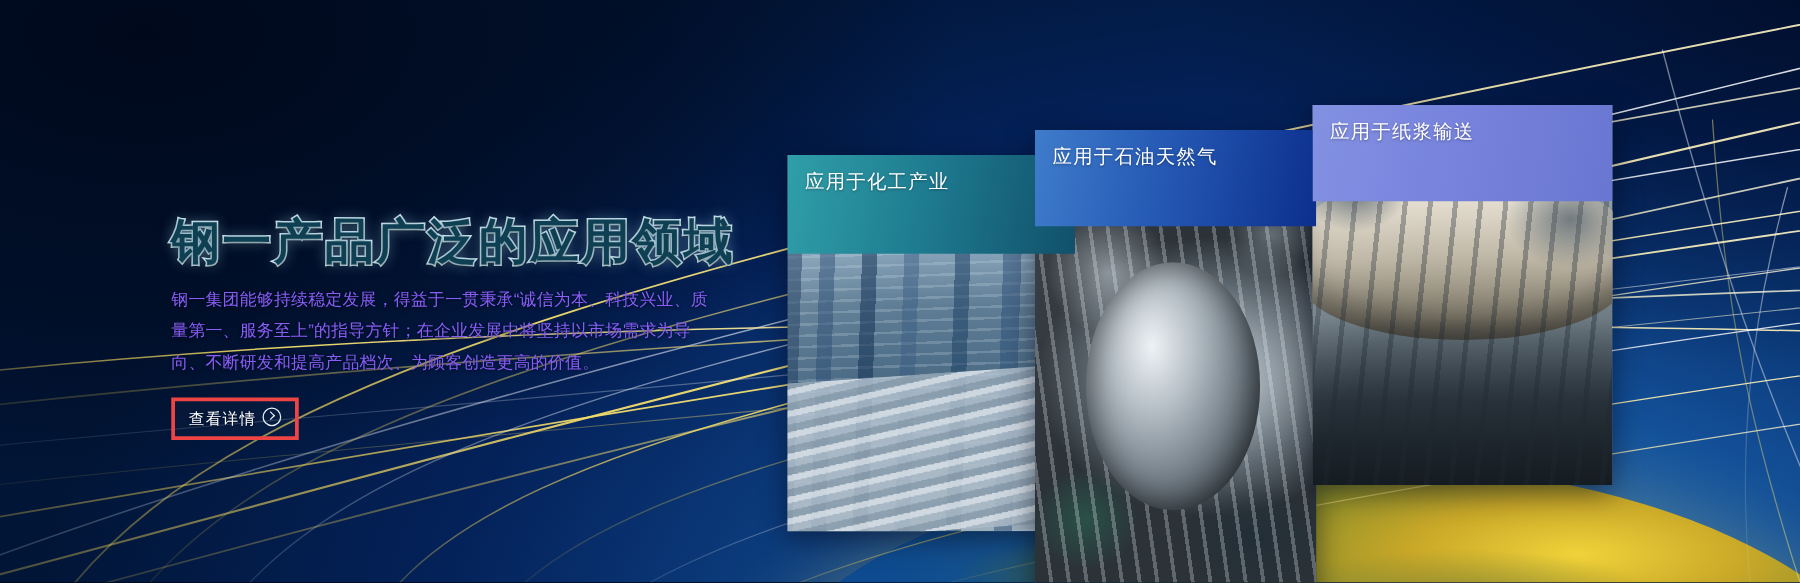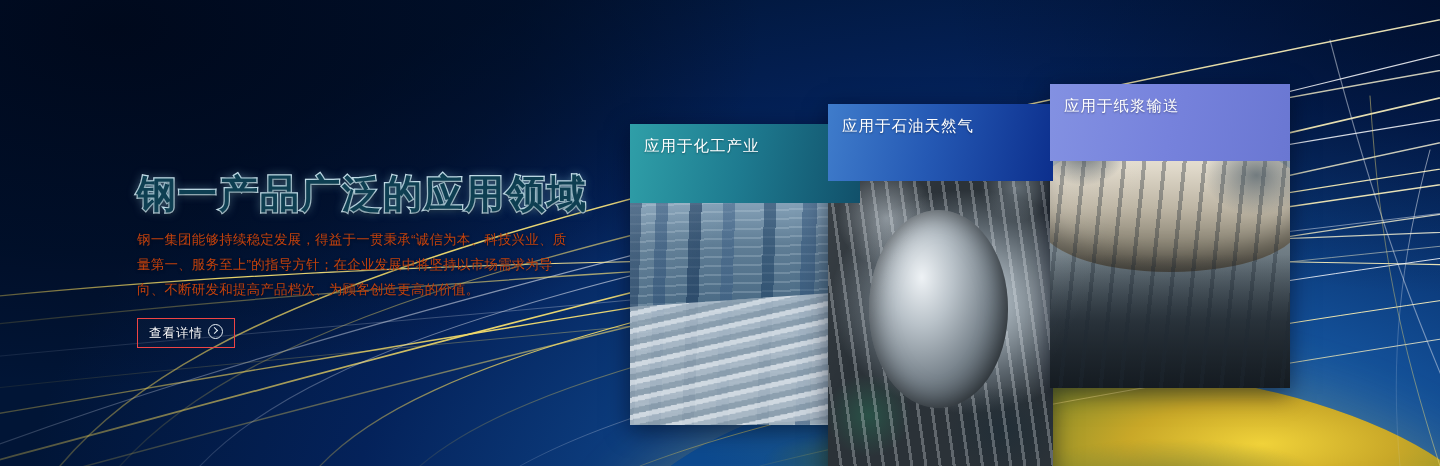--- a/index.html
+++ b/index.html
@@ -91,30 +91,30 @@
     paint-order: stroke fill;
     text-shadow:
       0 0 10px rgba(150,210,235,0.55),
       0 2px 4px rgba(0,0,0,0.5);
     white-space: nowrap;
   }
   .subcopy {
     margin: 12px 0 0 0;
     font-size: 13.5px;
     line-height: 25px;
-    color: #c2410c;
+    color: #8b5cf6;
     letter-spacing: 0.2px;
     text-shadow: 0 1px 3px rgba(0,10,30,0.85);
     width: 440px;
   }
   .cta {
     display: inline-block;
     margin-top: 16px;
     padding: 5px 11px 6px 11px;
-    border: 1px solid #ef4444;
+    border: 3px solid #ef4444;
     color: #ffffff;
     font-size: 12.5px;
     letter-spacing: 1px;
     line-height: 16px;
     background: rgba(255,255,255,0.02);
     cursor: pointer;
     white-space: nowrap;
     text-shadow: 0 1px 2px rgba(0,10,30,0.7);
   }
   .cta .arrow {

